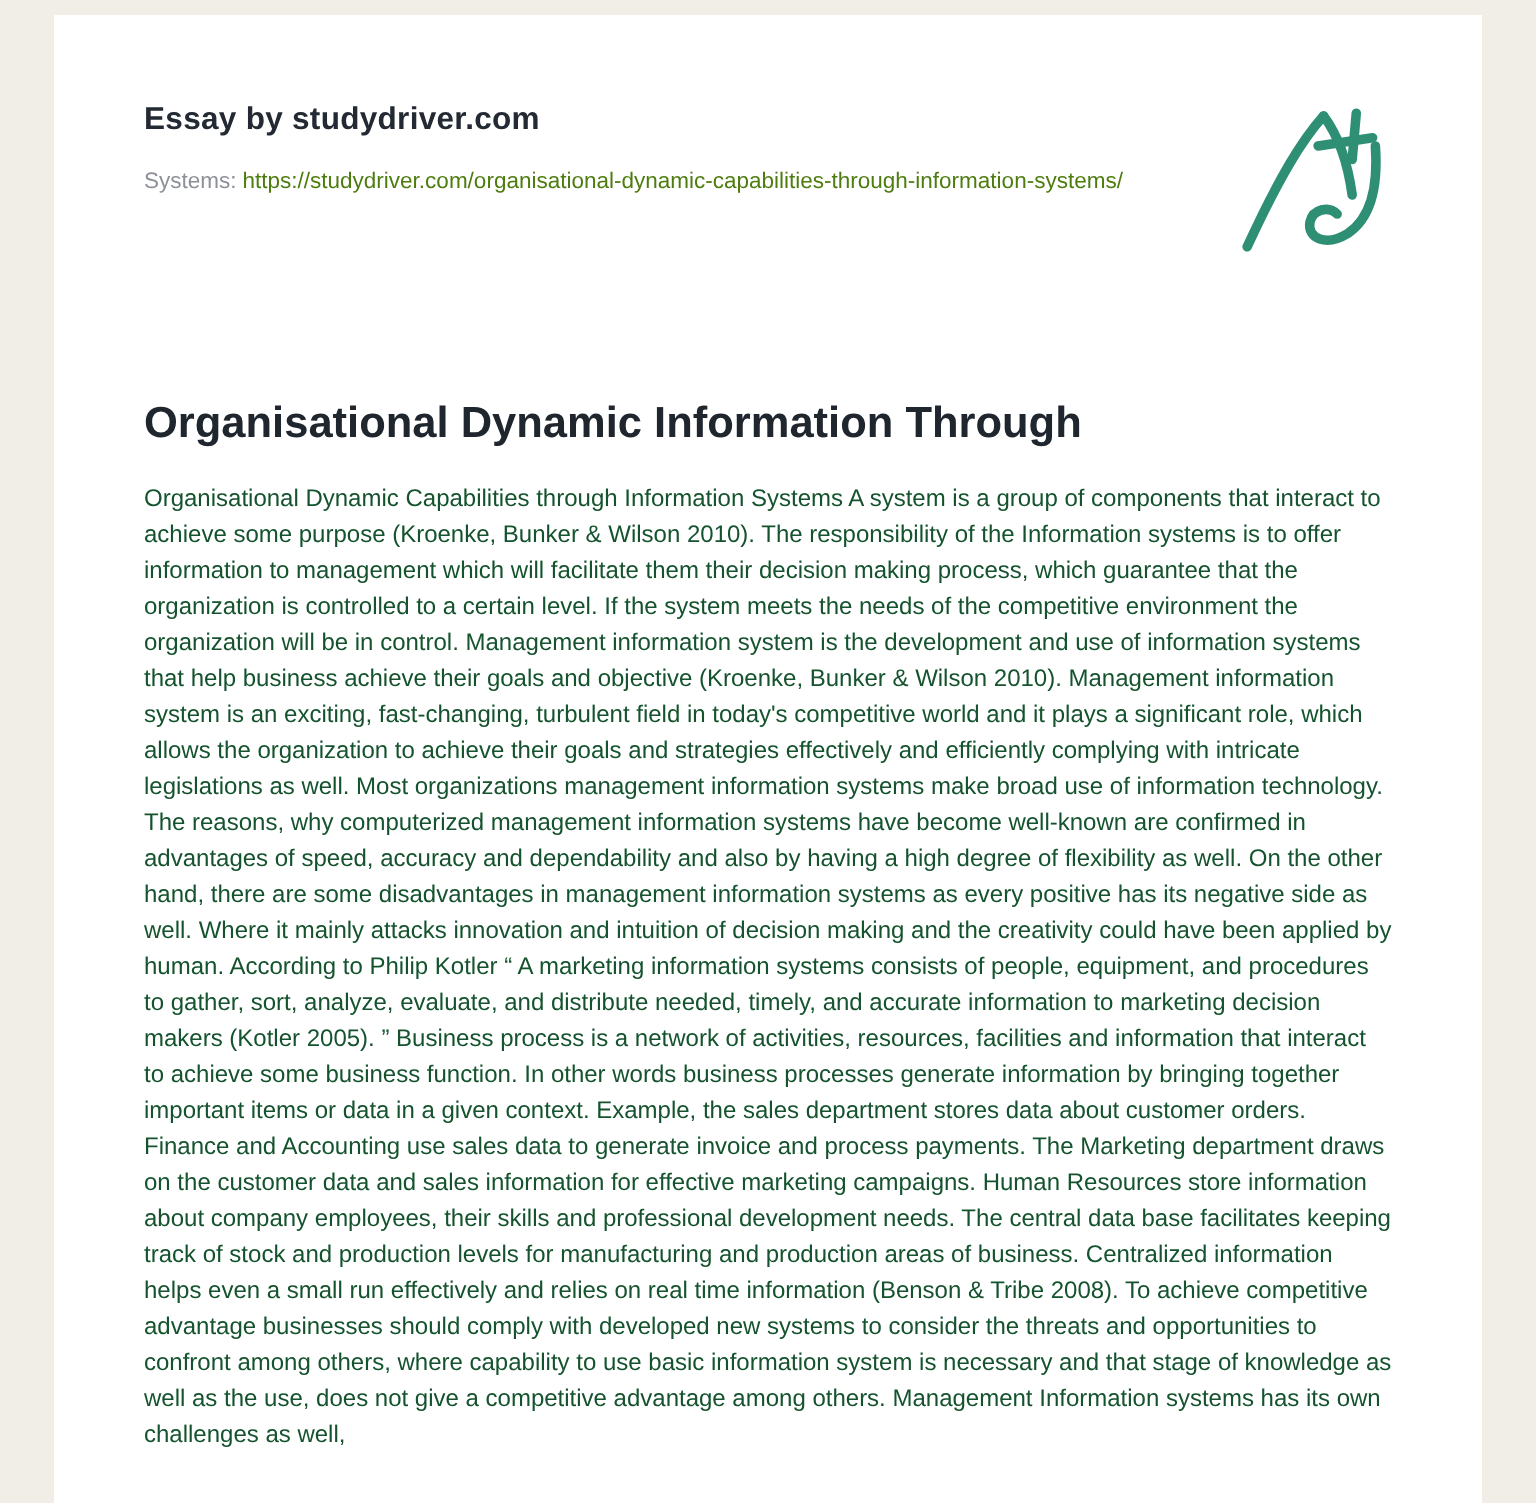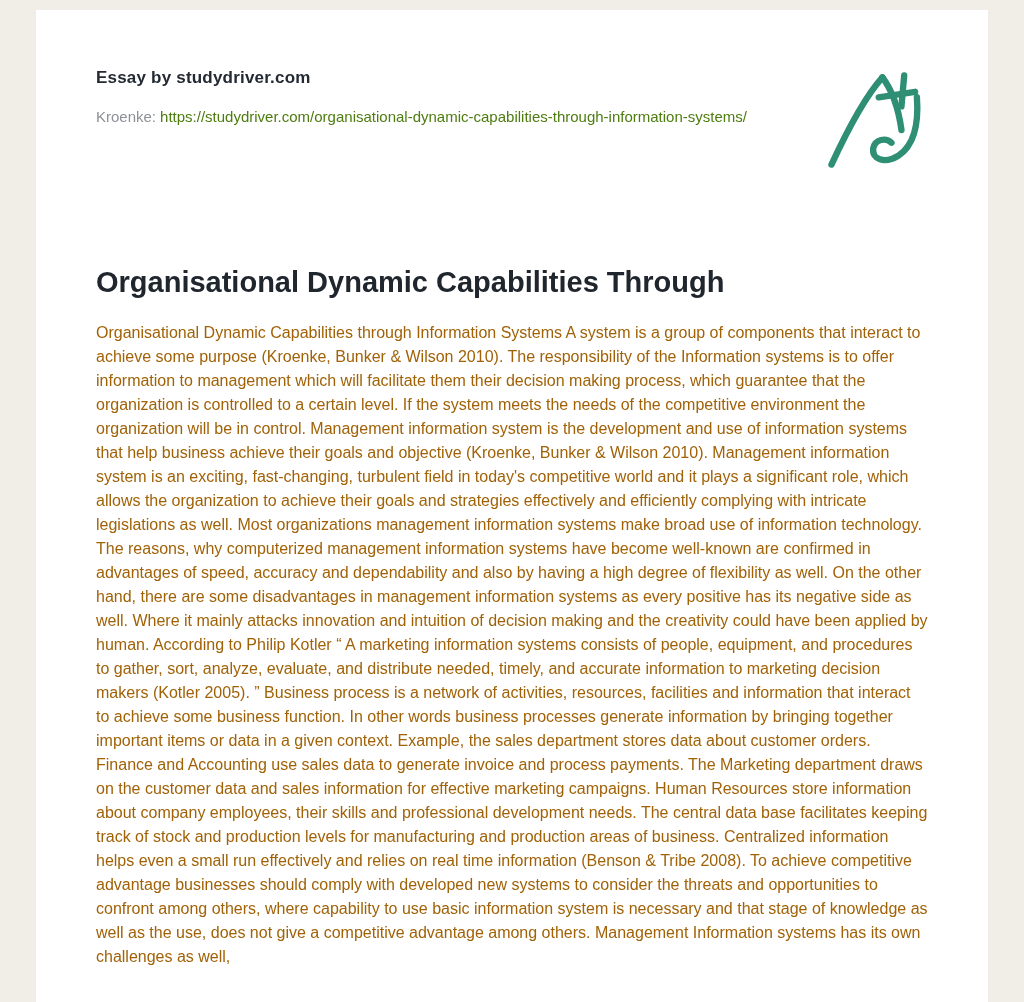--- a/index.html
+++ b/index.html
@@ -14,21 +14,21 @@
     margin: 10px auto 0;
     background: #ffffff;
     padding: 58px 60px 60px;
   }
   .card-header {
     display: flex;
     justify-content: space-between;
     align-items: flex-start;
   }
   .site-heading {
-    font-size: 17px;
+    font-size: 21px;
     font-weight: 700;
     color: #232a33;
     letter-spacing: 0.2px;
   }
   .source-line {
     margin-top: 17px;
     font-size: 15px;
     line-height: 24px;
     max-width: 672px;
     color: #8d9197;
@@ -48,46 +48,46 @@
   }
   .essay-title {
     margin: 96px 0 22px;
     font-size: 29px;
     font-weight: 700;
     color: #20262e;
   }
   .essay-body {
     font-size: 16px;
     line-height: 24px;
-    color: #a16207;
+    color: #14532d;
   }
 </style>
 </head>
 <body>
 
 <div class="card">
 
   <div class="card-header">
     <div class="header-left">
       <h1 class="site-heading">Essay by studydriver.com</h1>
       <p class="source-line">
-        <span class="source-label">Kroenke:</span><a class="source-link" href="#">https://studydriver.com/organisational-dynamic-capabilities-through-information-systems/</a>
+        <span class="source-label">Systems:</span><a class="source-link" href="#">https://studydriver.com/organisational-dynamic-capabilities-through-information-systems/</a>
       </p>
     </div>
 
     <div class="logo">
       <svg viewBox="0 0 110 110" width="100" height="100" aria-hidden="true">
         <g fill="none" stroke="#2e8f74" stroke-width="7" stroke-linecap="round">
           <path d="M6 104 C30 52 46 26 62 8"></path>
           <path d="M62 8 C74 24 80 44 83 66"></path>
           <path d="M58 30 L98 24"></path>
           <path d="M86 6 L83 40"></path>
           <path d="M100 30 C102 58 98 82 80 94 C64 104 50 98 52 86 C54 76 66 74 72 80"></path>
         </g>
       </svg>
     </div>
   </div>
 
-  <h2 class="essay-title">Organisational Dynamic Capabilities Through</h2>
+  <h2 class="essay-title">Organisational Dynamic Information Through</h2>
 
   <p class="essay-body">Organisational Dynamic Capabilities through Information Systems A system is a group of components that interact to achieve some purpose (Kroenke, Bunker &amp; Wilson 2010). The responsibility of the Information systems is to offer information to management which will facilitate them their decision making process, which guarantee that the organization is controlled to a certain level. If the system meets the needs of the competitive environment the organization will be in control. Management information system is the development and use of information systems that help business achieve their goals and objective (Kroenke, Bunker &amp; Wilson 2010). Management information system is an exciting, fast-changing, turbulent field in today's competitive world and it plays a significant role, which allows the organization to achieve their goals and strategies effectively and efficiently complying with intricate legislations as well. Most organizations management information systems make broad use of information technology. The reasons, why computerized management information systems have become well-known are confirmed in advantages of speed, accuracy and dependability and also by having a high degree of flexibility as well. On the other hand, there are some disadvantages in management information systems as every positive has its negative side as well. Where it mainly attacks innovation and intuition of decision making and the creativity could have been applied by human. According to Philip Kotler “ A marketing information systems consists of people, equipment, and procedures to gather, sort, analyze, evaluate, and distribute needed, timely, and accurate information to marketing decision makers (Kotler 2005). ” Business process is a network of activities, resources, facilities and information that interact to achieve some business function. In other words business processes generate information by bringing together important items or data in a given context. Example, the sales department stores data about customer orders. Finance and Accounting use sales data to generate invoice and process payments. The Marketing department draws on the customer data and sales information for effective marketing campaigns. Human Resources store information about company employees, their skills and professional development needs. The central data base facilitates keeping track of stock and production levels for manufacturing and production areas of business. Centralized information helps even a small run effectively and relies on real time information (Benson &amp; Tribe 2008). To achieve competitive advantage businesses should comply with developed new systems to consider the threats and opportunities to confront among others, where capability to use basic information system is necessary and that stage of knowledge as well as the use, does not give a competitive advantage among others. Management Information systems has its own challenges as well,</p>
 
 </div>
 
 </body></html>

